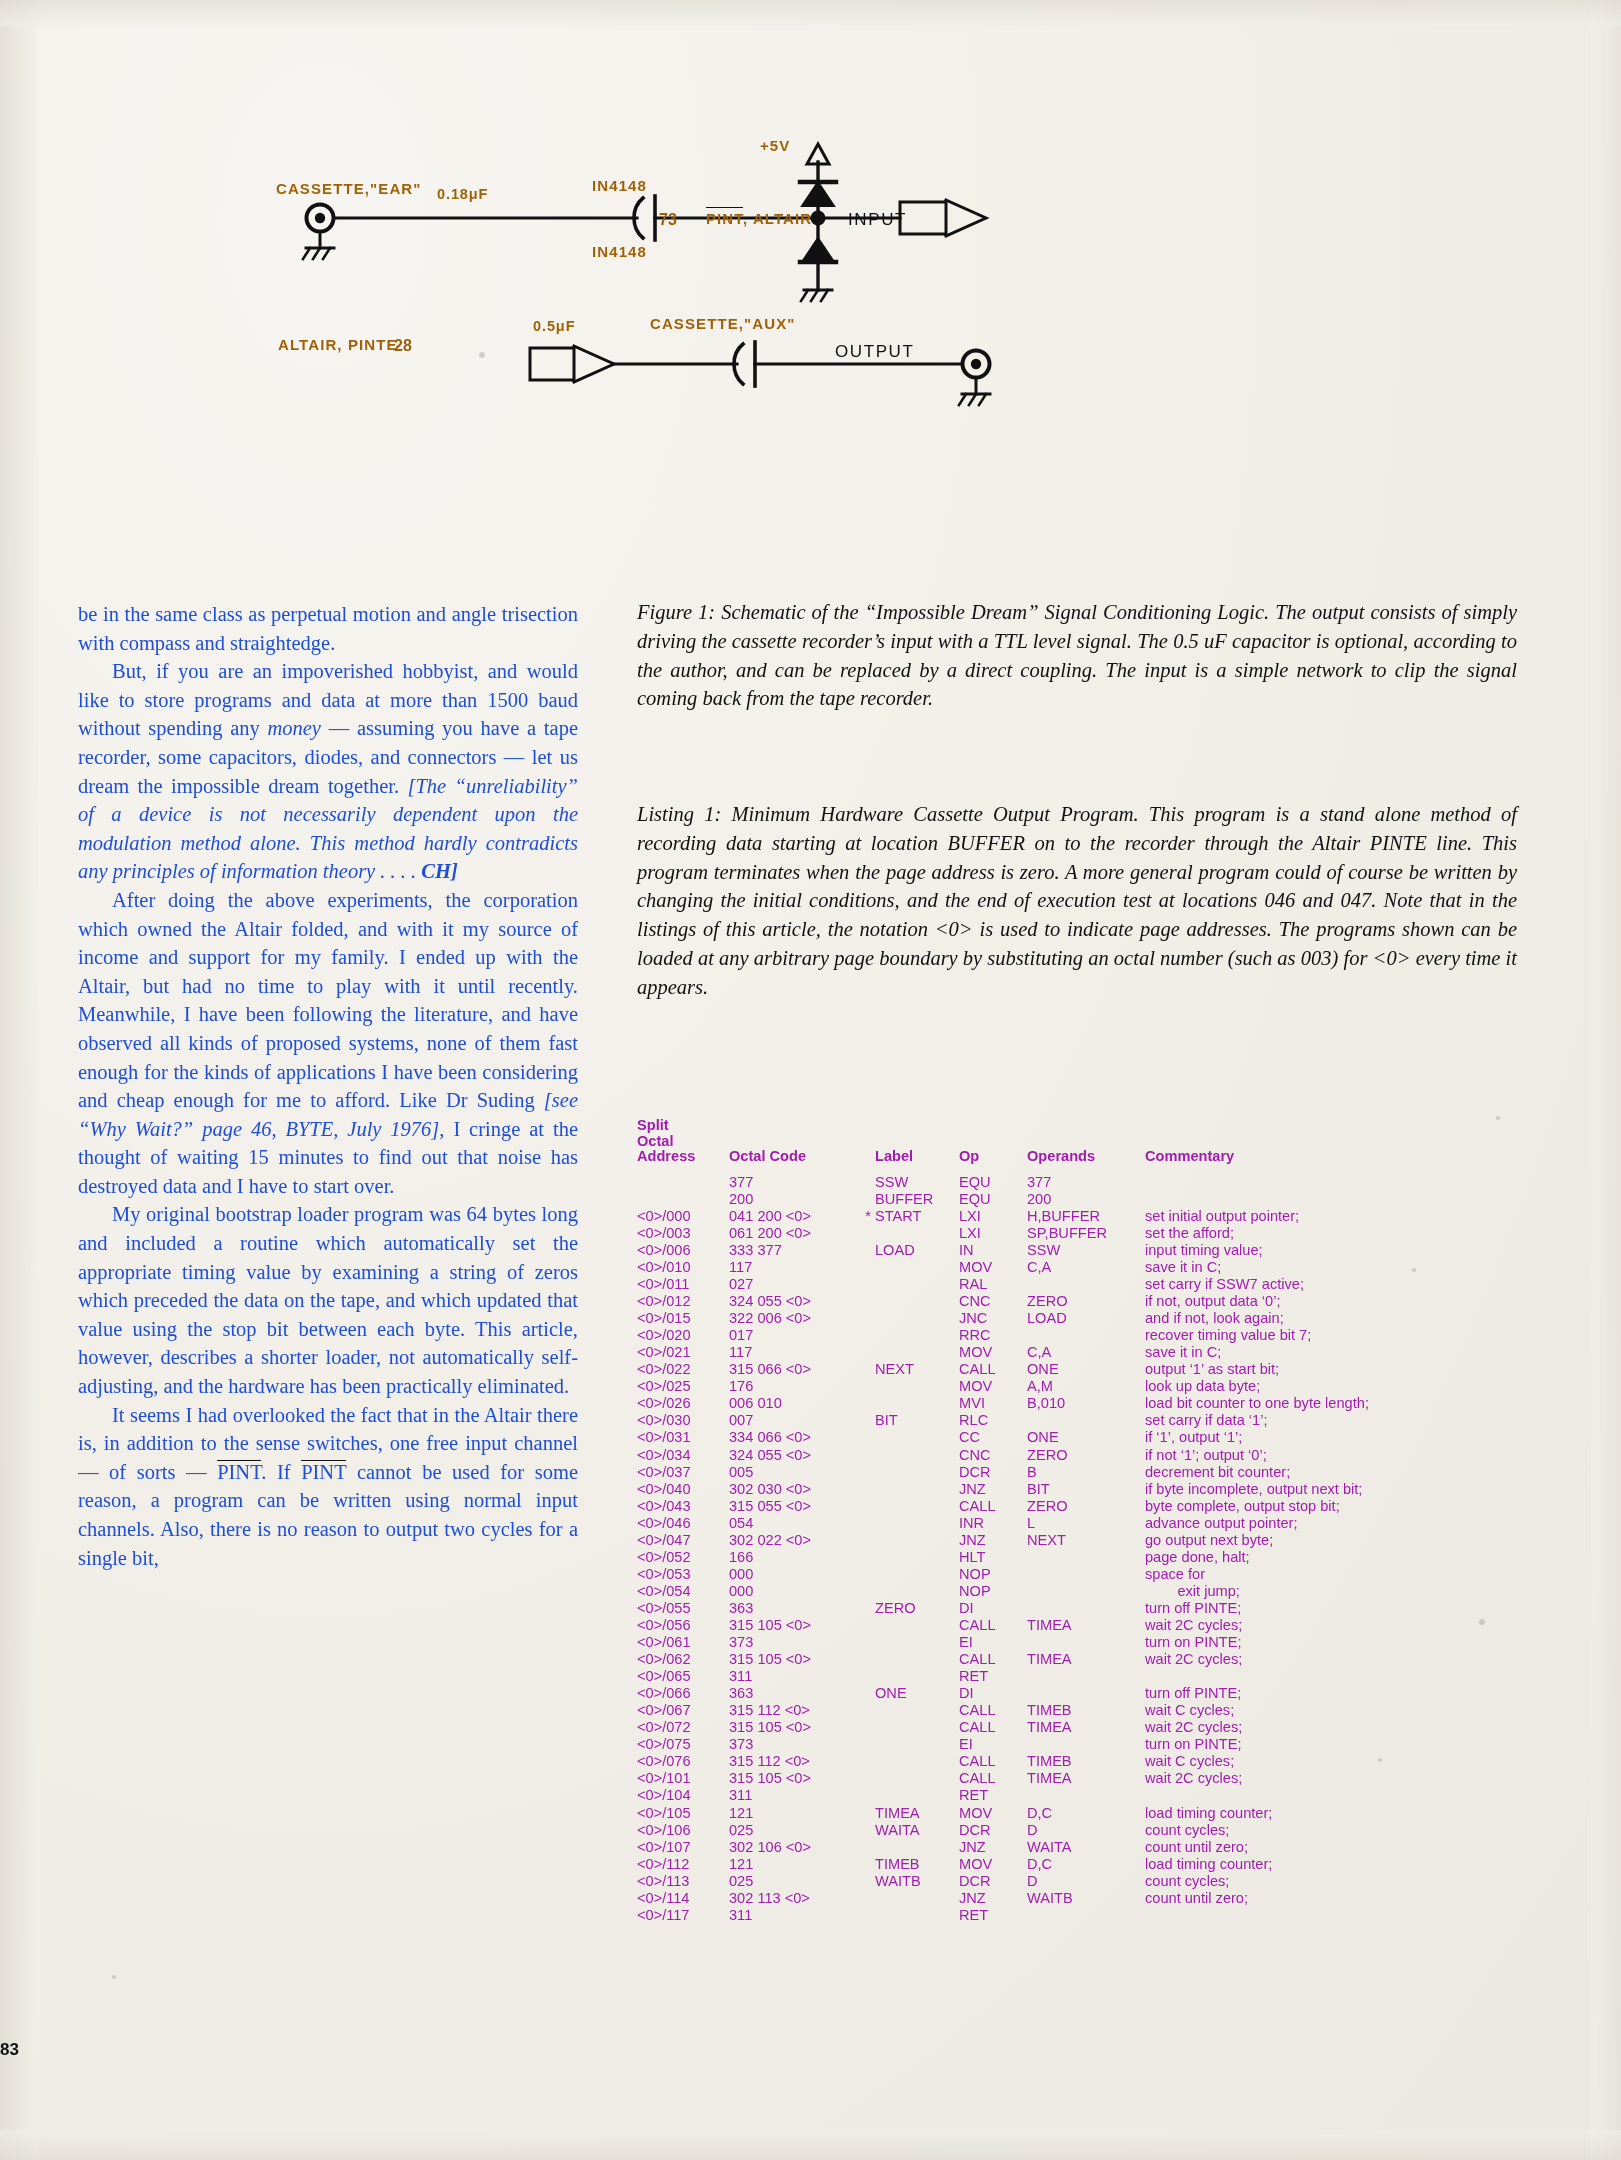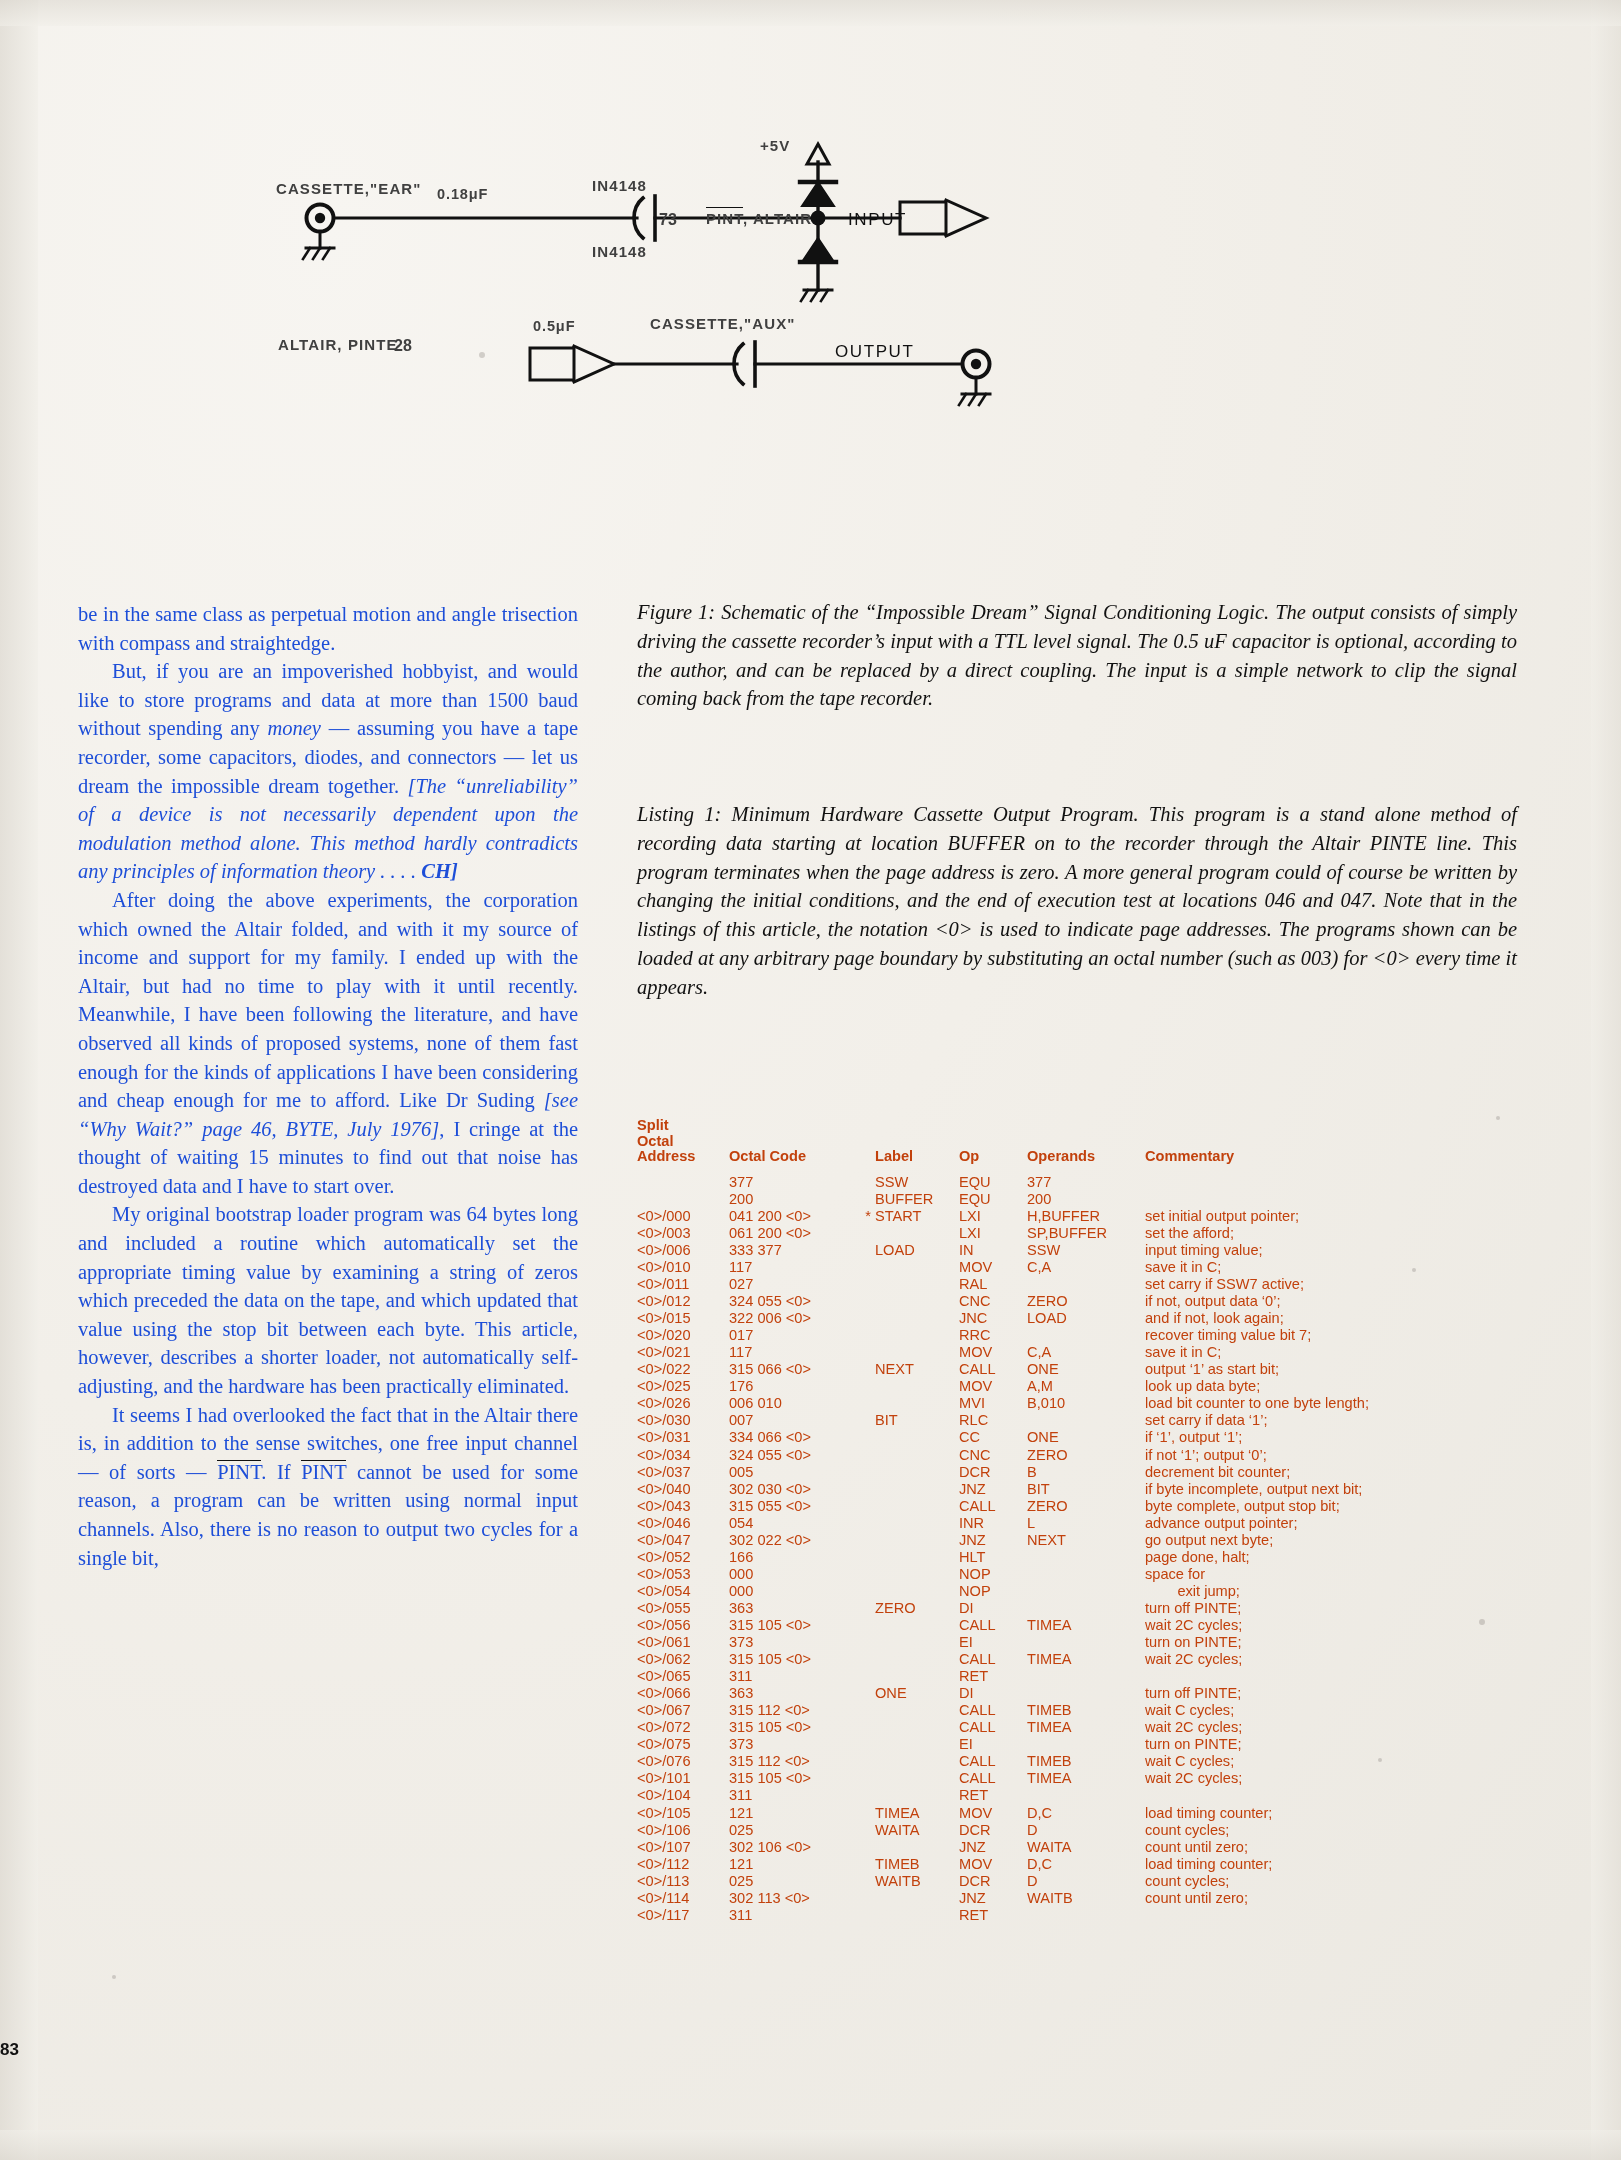--- a/index.html
+++ b/index.html
@@ -26,21 +26,21 @@
   #edge-b{position:absolute;left:0;bottom:0;height:30px;width:1621px;background:linear-gradient(0deg,#ddd9d1 0%,#f1efe9 100%);opacity:.6;}
 
   
   #schematic{position:absolute;left:0;top:120;width:1621px;}
   .sch-label{
     position:absolute;
     font-family:"Liberation Sans",sans-serif;
     font-weight:700;
     font-size:15px;
     letter-spacing:1.1px;
-    color:#404040;
+    color:#a16207;
     white-space:nowrap;
   }
   .sch-label.small{font-size:14.5px;letter-spacing:.9px;}
   .sch-side{
     position:absolute;
     font-family:"Liberation Sans",sans-serif;
     font-weight:400;
     font-size:17px;
     letter-spacing:1.6px;
     color:#111;
@@ -75,21 +75,21 @@
   #lst-cap{position:absolute;left:637px;top:800px;width:880px;}
 
   
   #listing{
     position:absolute;
     left:637px;
     top:1118px;
     width:900px;
     font-family:"Liberation Sans",sans-serif;
     font-size:14.6px;
-    color:#c2410c;
+    color:#a21caf;
   }
   #listing table{border-collapse:collapse;width:100%;}
   #listing th{
     font-weight:700;
     text-align:left;
     vertical-align:bottom;
     padding:0 0 9px 0;
     font-size:14.6px;
     white-space:pre-line;
     line-height:15.6px;

